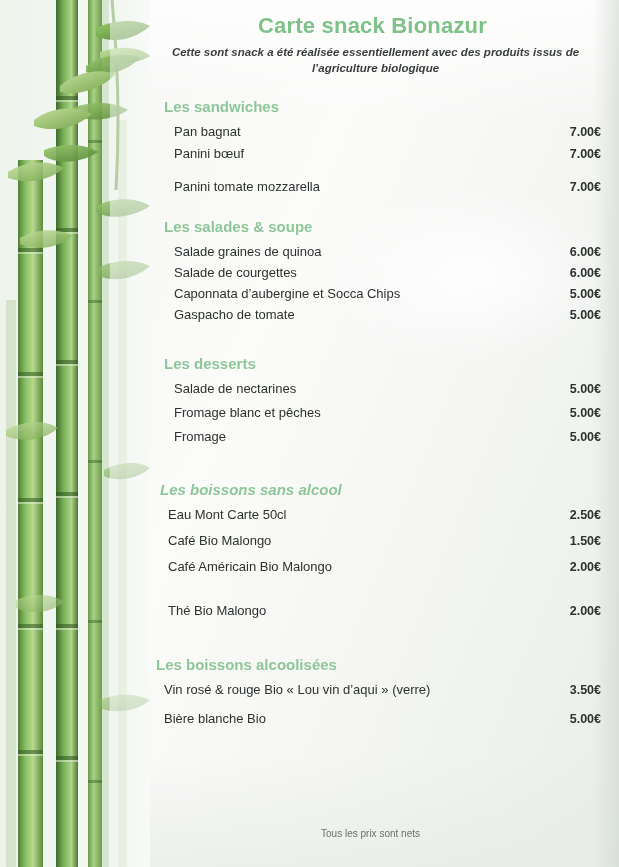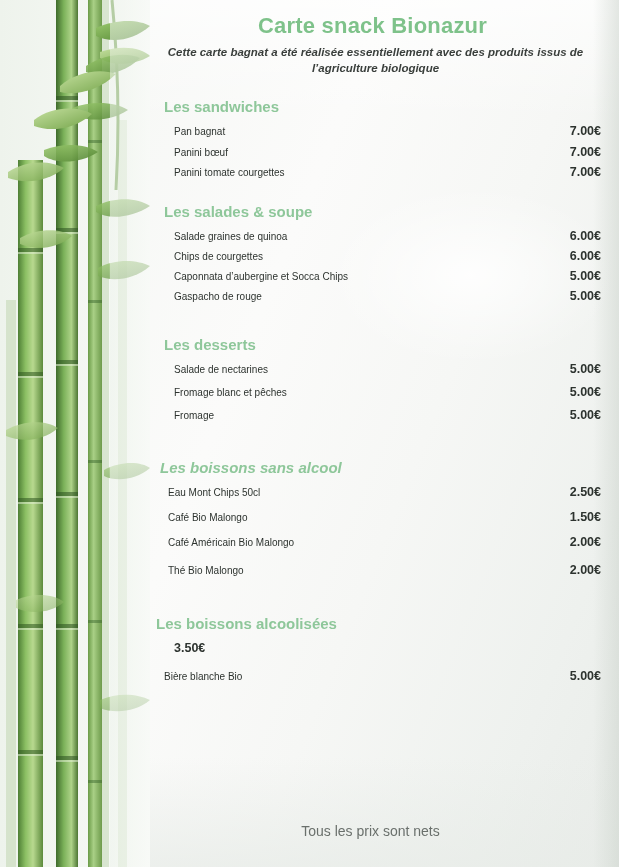--- a/index.html
+++ b/index.html
@@ -109,38 +109,38 @@
     padding-left: 14px;
   }
 
   .item-row {
     display: flex;
     align-items: baseline;
     justify-content: space-between;
     padding: 0 18px 0 24px;
   }
   .item-name {
-    font-size: 10px;
+    font-size: 13px;
     color: #2d332f;
     white-space: nowrap;
   }
   .item-price {
     font-size: 12.5px;
     font-weight: bold;
     color: #2d332f;
     white-space: nowrap;
     padding-left: 10px;
   }
 
   #menu-footer {
     position: absolute;
     left: 0; right: 0;
     bottom: 28px;
     text-align: center;
-    font-size: 14px;
+    font-size: 10px;
     color: #6a706c;
     padding-right: 18px;
   }
 </style>
 </head>
 <body>
 
 <div id="menu-page">
 
   <div id="sheen-left"></div>
@@ -269,54 +269,54 @@
         <path d="M100 700 C118 692 138 694 150 700 C136 712 114 714 100 708 Z" fill="url(#leafG)" opacity="0.5"></path>
       </g>
 
       <rect x="110" y="0" width="40" height="867" fill="url(#bgFade)" opacity="0.55"></rect>
     </svg>
   </div>
 
   <div id="menu-content">
 
     <div id="menu-title">Carte snack Bionazur</div>
-    <div id="menu-subtitle">Cette carte bagnat a été réalisée essentiellement avec des produits issus de l’agriculture biologique</div>
+    <div id="menu-subtitle">Cette sont snack a été réalisée essentiellement avec des produits issus de l’agriculture biologique</div>
 
     <div class="section" style="margin-top:22px;">
       <div class="section-title">Les sandwiches</div>
       <div class="item-row" style="margin-bottom:7px;">
         <span class="item-name">Pan bagnat</span>
         <span class="item-price">7.00€</span>
       </div>
-      <div class="item-row" style="margin-bottom:6px;">
+      <div class="item-row" style="margin-bottom:18px;">
         <span class="item-name">Panini bœuf</span>
         <span class="item-price">7.00€</span>
       </div>
       <div class="item-row">
-        <span class="item-name">Panini tomate courgettes</span>
+        <span class="item-name">Panini tomate mozzarella</span>
         <span class="item-price">7.00€</span>
       </div>
     </div>
 
     <div class="section" style="margin-top:24px;">
       <div class="section-title">Les salades &amp; soupe</div>
       <div class="item-row" style="margin-bottom:6px;">
         <span class="item-name">Salade graines de quinoa</span>
         <span class="item-price">6.00€</span>
       </div>
       <div class="item-row" style="margin-bottom:6px;">
-        <span class="item-name">Chips de courgettes</span>
+        <span class="item-name">Salade de courgettes</span>
         <span class="item-price">6.00€</span>
       </div>
       <div class="item-row" style="margin-bottom:6px;">
         <span class="item-name">Caponnata d’aubergine  et Socca Chips</span>
         <span class="item-price">5.00€</span>
       </div>
       <div class="item-row">
-        <span class="item-name">Gaspacho de rouge</span>
+        <span class="item-name">Gaspacho de tomate</span>
         <span class="item-price">5.00€</span>
       </div>
     </div>
 
     <div class="section" style="margin-top:33px;">
       <div class="section-title">Les desserts</div>
       <div class="item-row" style="margin-bottom:9px;">
         <span class="item-name">Salade de nectarines</span>
         <span class="item-price">5.00€</span>
       </div>
@@ -326,40 +326,41 @@
       </div>
       <div class="item-row">
         <span class="item-name">Fromage</span>
         <span class="item-price">5.00€</span>
       </div>
     </div>
 
     <div class="section" style="margin-top:37px;">
       <div class="section-title" style="padding-left:10px;font-style:italic;">Les boissons sans alcool</div>
       <div class="item-row" style="margin-bottom:11px;padding-left:18px;">
-        <span class="item-name">Eau Mont Chips 50cl</span>
+        <span class="item-name">Eau Mont Carte 50cl</span>
         <span class="item-price">2.50€</span>
       </div>
       <div class="item-row" style="margin-bottom:11px;padding-left:18px;">
         <span class="item-name">Café Bio Malongo</span>
         <span class="item-price">1.50€</span>
       </div>
-      <div class="item-row" style="margin-bottom:14px;padding-left:18px;">
+      <div class="item-row" style="margin-bottom:29px;padding-left:18px;">
         <span class="item-name">Café Américain Bio Malongo</span>
         <span class="item-price">2.00€</span>
       </div>
       <div class="item-row" style="padding-left:18px;">
         <span class="item-name">Thé Bio Malongo</span>
         <span class="item-price">2.00€</span>
       </div>
     </div>
 
     <div class="section" style="margin-top:38px;">
       <div class="section-title" style="padding-left:6px;">Les boissons alcoolisées</div>
       <div class="item-row" style="margin-bottom:14px;padding-left:14px;">
+        <span class="item-name">Vin rosé &amp; rouge Bio « Lou vin d’aqui » (verre)</span>
         <span class="item-price">3.50€</span>
       </div>
       <div class="item-row" style="padding-left:14px;align-items:center;">
         <span class="item-name">Bière blanche Bio</span>
         <span class="item-price">5.00€</span>
       </div>
     </div>
 
     <div id="menu-footer">Tous les prix sont nets</div>
   </div>

